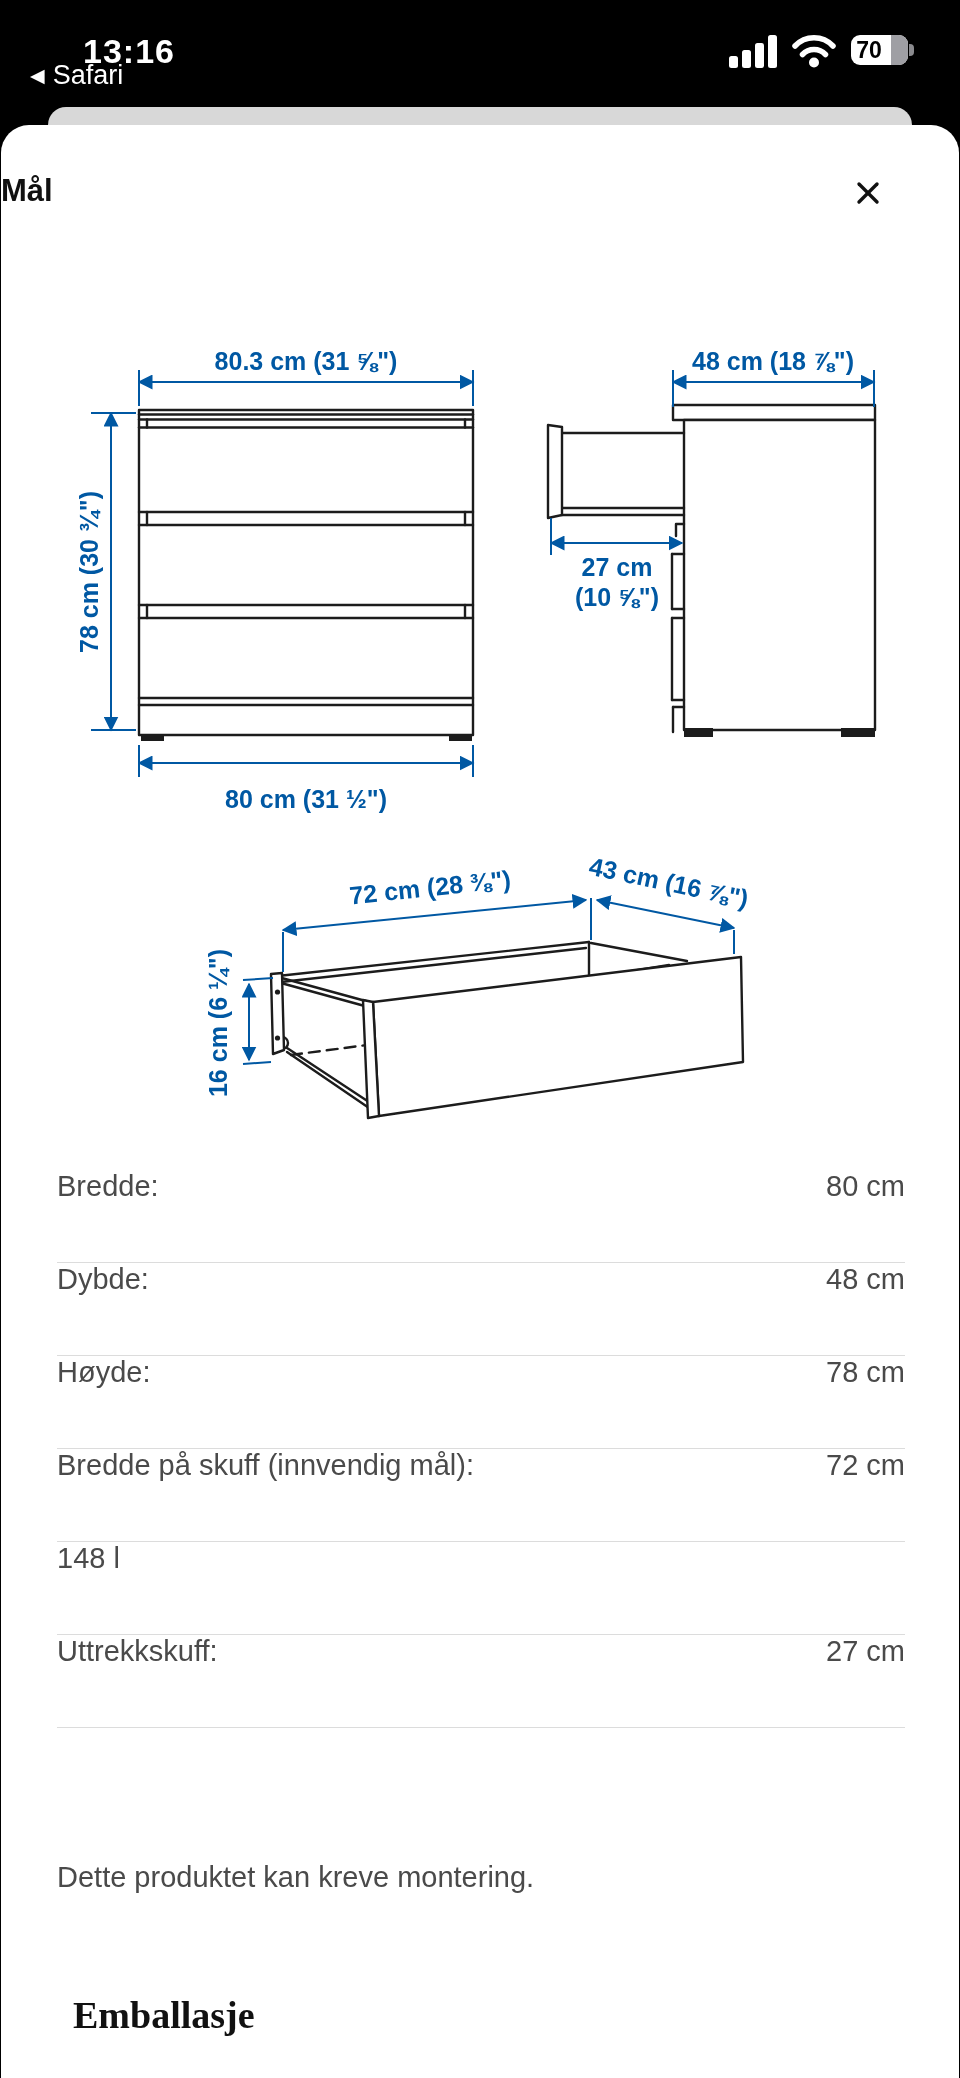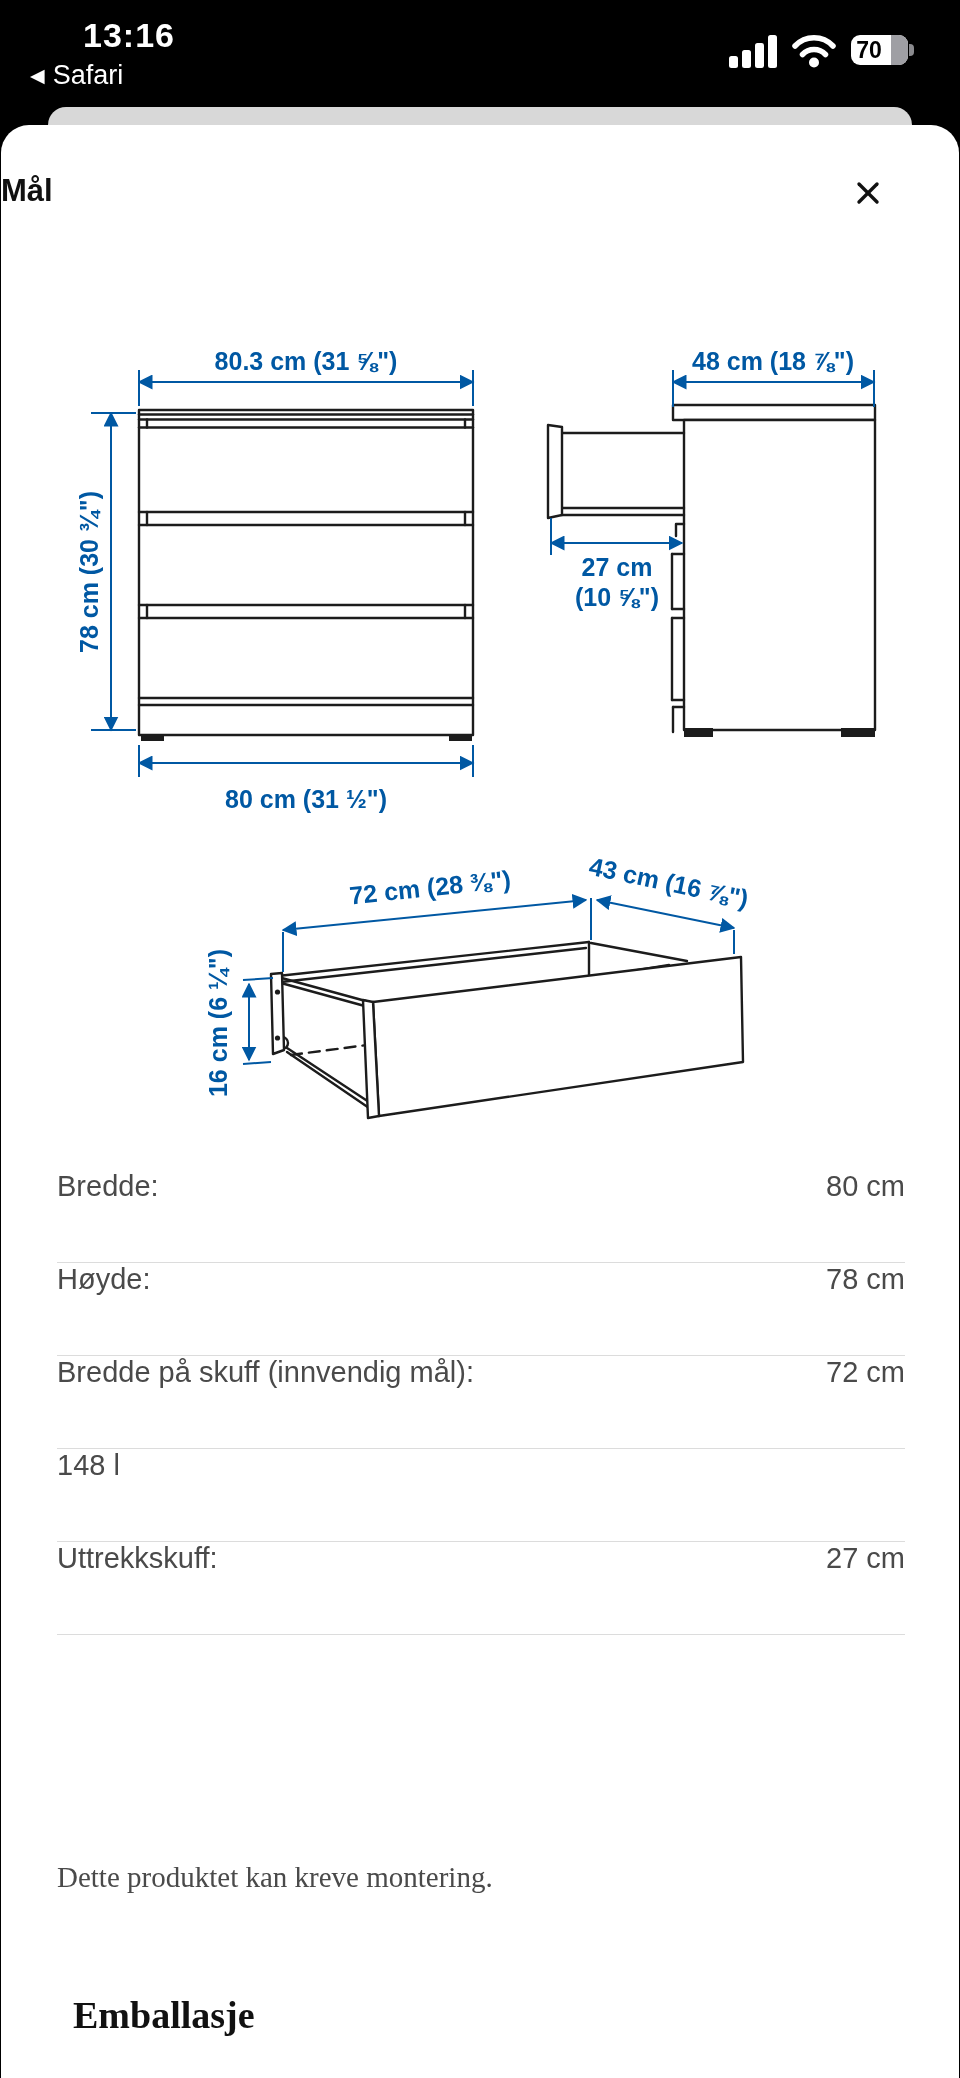--- a/index.html
+++ b/index.html
@@ -1,19 +1,19 @@
 <!DOCTYPE html>
 <html><head>
 <meta charset="utf-8">
 <style>
   html,body{margin:0;padding:0;background:#000;}
   .phone{position:relative;width:960px;height:2078px;background:#000;overflow:hidden;
          font-family:"Liberation Sans",sans-serif;}
   
-  .status-time{position:absolute;left:64px;top:16px;width:130px;text-align:center;
+  .status-time{position:absolute;left:64px;top:32px;width:130px;text-align:center;
     color:#fff;font-size:34px;font-weight:bold;letter-spacing:1px;}
   .back-link{position:absolute;left:30px;top:60px;color:#fff;font-size:27px;cursor:pointer;display:flex;align-items:center;gap:8px;}
   .back-tri{font-size:19px;line-height:27px;}
   .status-icons{position:absolute;right:46px;top:32px;display:flex;align-items:center;gap:14px;}
   .battery{position:relative;display:flex;align-items:center;}
   .batt-body{position:relative;width:57px;height:30px;background:#fff;border-radius:9px;overflow:hidden;}
   .batt-num{position:absolute;left:0;top:0;width:36px;height:30px;line-height:31px;text-align:center;
     color:#000;font-size:23px;font-weight:bold;}
   .batt-empty{position:absolute;right:0;top:0;width:17px;height:30px;background:#9f9fa4;}
   .batt-nub{width:5px;height:12px;background:#8a8a8e;border-radius:0 4px 4px 0;margin-left:1px;}
@@ -24,21 +24,21 @@
     background:#fff;border-radius:28px 28px 0 0;}
   .sheet-title{position:absolute;left:0;top:48px;width:100%;text-align:left;
     color:#111;font-size:31px;font-weight:bold;}
   .close-btn{position:absolute;left:843px;top:44px;width:48px;height:48px;border:none;background:transparent;
     padding:0;cursor:pointer;display:flex;align-items:center;justify-content:center;}
   .diagram{position:absolute;left:0;top:215px;}
   
   .meas-table{position:absolute;left:56px;top:1045px;width:848px;}
   .meas-row{height:92px;display:flex;align-items:flex-start;justify-content:space-between;
     border-bottom:1px solid #dcdcdc;color:#4a4a4a;font-size:29px;}
-  .note{position:absolute;left:56px;top:1736px;margin:0;width:848px;color:#4a4a4a;font-size:29px;font-family:Liberation Serif, serif;}
+  .note{position:absolute;left:56px;top:1736px;margin:0;width:848px;color:#4a4a4a;font-size:29px;}
   .packaging{position:absolute;left:56px;top:1852px;margin:16px;color:#111;font-size:38px;font-weight:bold;font-family:Liberation Serif, serif;}
   
   .dim{stroke:#0058a3;stroke-width:2;fill:none;}
   .dimt{fill:#0058a3;font-size:25px;font-weight:bold;font-family:"Liberation Sans",sans-serif;}
   .obj{stroke:#1c1c1c;stroke-width:2.4;fill:none;stroke-linejoin:round;stroke-linecap:round;}
   .objf{stroke:#1c1c1c;stroke-width:2.4;fill:#fff;stroke-linejoin:round;}
   .objb{fill:#1c1c1c;stroke:none;}
 </style>
 </head>
 <body>
@@ -198,20 +198,24 @@
         <text class="dimt" x="226" y="683" text-anchor="middle" transform="rotate(-90 226 683)">16 cm (6 ¼")</text>
       </g>
     </svg>
 
     <div class="meas-table">
       <div class="meas-row">
         <span>Bredde:</span>
         <span>80 cm</span>
       </div>
       <div class="meas-row">
+        <span>Dybde:</span>
+        <span>48 cm</span>
+      </div>
+      <div class="meas-row">
         <span>Høyde:</span>
         <span>78 cm</span>
       </div>
       <div class="meas-row">
         <span>Bredde på skuff (innvendig mål):</span>
         <span>72 cm</span>
       </div>
       <div class="meas-row">
         <span>148 l</span>
       </div>

